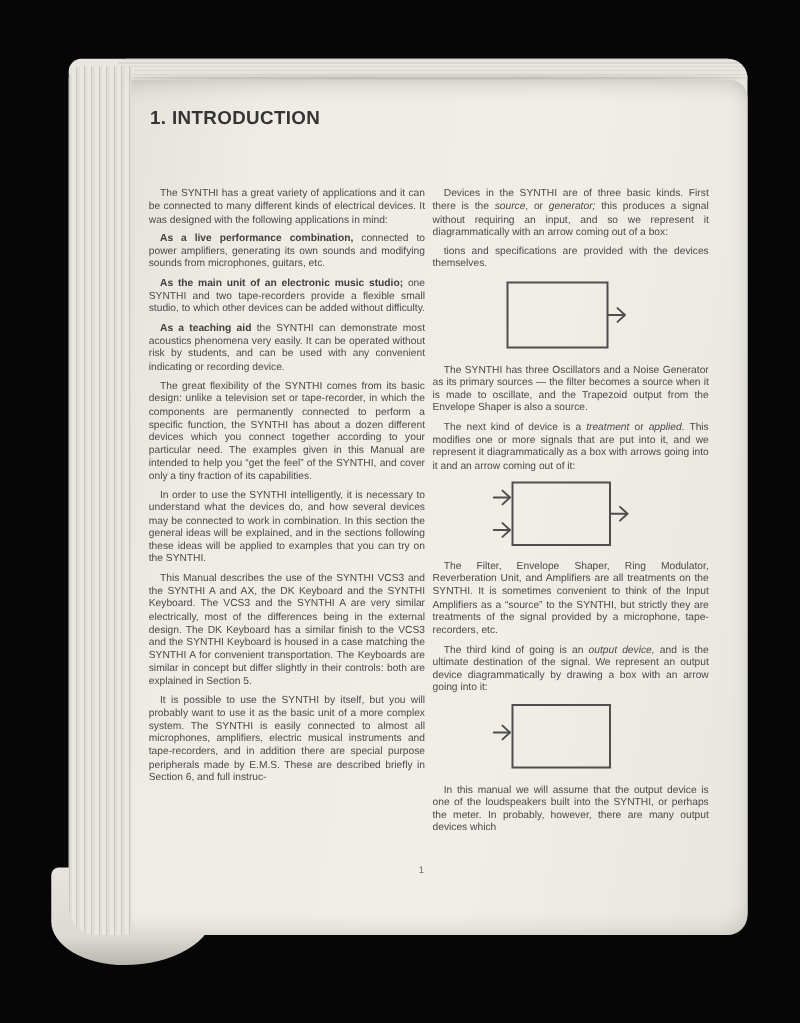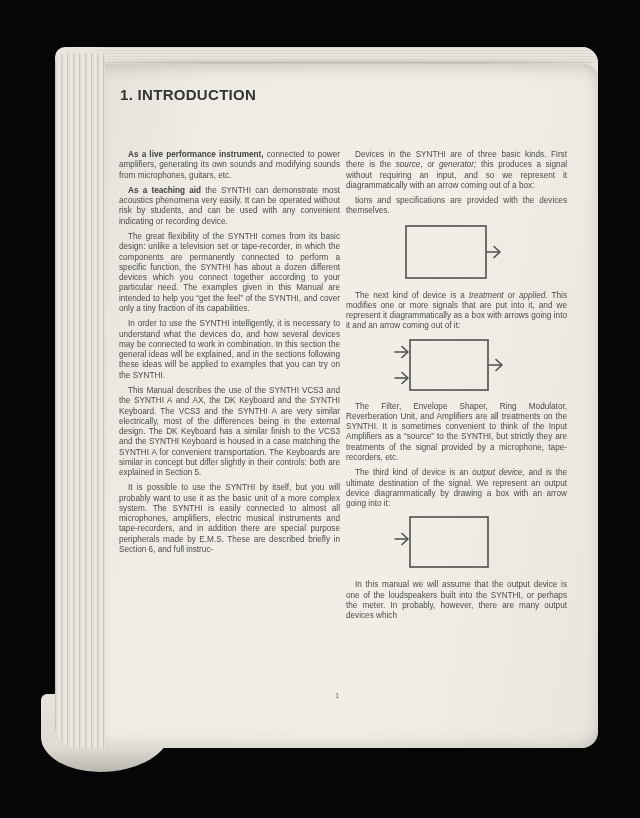--- a/index.html
+++ b/index.html
@@ -92,56 +92,59 @@
     <div class="fore-edge"></div>
     <div class="top-crease"></div>
     <div class="page-face"></div>
   </div>
 
   <div class="content">
 
     <h1 class="heading">1. INTRODUCTION</h1>
 
     <div class="col col-left">
-      <p><b>As a live performance instrument,</b><span> connected to power amplifiers, generating its own sounds and modifying sounds from microphones, guitars, etc.</span></p>
+      <p>The SYNTHI has a great variety of applications and it can be connected to many different kinds of electrical devices. It was designed with the following applications in mind:</p>
+      <p><b>As a live performance combination,</b><span> connected to power amplifiers, generating its own sounds and modifying sounds from microphones, guitars, etc.</span></p>
+      <p><b>As the main unit of an electronic music studio;</b><span> one SYNTHI and two tape-recorders provide a flexible small studio, to which other devices can be added without difficulty.</span></p>
       <p><b>As a teaching aid</b><span> the SYNTHI can demonstrate most acoustics phenomena very easily. It can be operated without risk by students, and can be used with any convenient indicating or recording device.</span></p>
       <p>The great flexibility of the SYNTHI comes from its basic design: unlike a television set or tape-recorder, in which the components are permanently connected to perform a specific function, the SYNTHI has about a dozen different devices which you connect together according to your particular need. The examples given in this Manual are intended to help you “get the feel” of the SYNTHI, and cover only a tiny fraction of its capabilities.</p>
       <p>In order to use the SYNTHI intelligently, it is necessary to understand what the devices do, and how several devices may be connected to work in combination. In this section the general ideas will be explained, and in the sections following these ideas will be applied to examples that you can try on the SYNTHI.</p>
       <p>This Manual describes the use of the SYNTHI VCS3 and the SYNTHI A and AX, the DK Keyboard and the SYNTHI Keyboard. The VCS3 and the SYNTHI A are very similar electrically, most of the differences being in the external design. The DK Keyboard has a similar finish to the VCS3 and the SYNTHI Keyboard is housed in a case matching the SYNTHI A for convenient transportation. The Keyboards are similar in concept but differ slightly in their controls: both are explained in Section 5.</p>
       <p>It is possible to use the SYNTHI by itself, but you will probably want to use it as the basic unit of a more complex system. The SYNTHI is easily connected to almost all microphones, amplifiers, electric musical instruments and tape-recorders, and in addition there are special purpose peripherals made by E.M.S. These are described briefly in Section 6, and full instruc-</p>
     </div>
 
     <div class="col col-right">
       <p><span>Devices in the SYNTHI are of three basic kinds. First there is the </span><i>source</i><span>, or </span><i>generator;</i><span> this produces a signal without requiring an input, and so we represent it diagrammatically with an arrow coming out of a box:</span></p>
       <p>tions and specifications are provided with the devices themselves.</p>
 
       <div class="diagram d1">
         <svg width="112" height="58" viewBox="0 0 112 58">
           <rect class="dbox" x="8" y="2" width="80" height="52"></rect>
           <line class="dline" x1="88.8" y1="28" x2="101" y2="28"></line>
           <polyline class="dhead" points="96,22.5 102,28 96,33.5"></polyline>
         </svg>
       </div>
 
+      <p>The SYNTHI has three Oscillators and a Noise Generator as its primary sources — the filter becomes a source when it is made to oscillate, and the Trapezoid output from the Envelope Shaper is also a source.</p>
       <p><span>The next kind of device is a </span><i>treatment</i><span> or </span><i>applied.</i><span> This modifies one or more signals that are put into it, and we represent it diagrammatically as a box with arrows going into it and an arrow coming out of it:</span></p>
 
       <div class="diagram d2">
         <svg width="130" height="56" viewBox="0 0 130 56">
           <rect class="dbox" x="18" y="2" width="78" height="50"></rect>
           <line class="dline" x1="3" y1="14" x2="15" y2="14"></line>
           <polyline class="dhead" points="10,8.5 16,14 10,19.5"></polyline>
           <line class="dline" x1="3" y1="40" x2="15" y2="40"></line>
           <polyline class="dhead" points="10,34.5 16,40 10,45.5"></polyline>
           <line class="dline" x1="96.8" y1="27" x2="109" y2="27"></line>
           <polyline class="dhead" points="104,21.5 110,27 104,32.5"></polyline>
         </svg>
       </div>
 
       <p>The Filter, Envelope Shaper, Ring Modulator, Reverberation Unit, and Amplifiers are all treatments on the SYNTHI. It is sometimes convenient to think of the Input Amplifiers as a “source” to the SYNTHI, but strictly they are treatments of the signal provided by a microphone, tape-recorders, etc.</p>
-      <p><span>The third kind of device is an </span><i>output device,</i><span> and is the ultimate destination of the signal. We represent an output device diagrammatically by drawing a box with an arrow going into it:</span></p>
+      <p><span>The third kind of going is an </span><i>output device,</i><span> and is the ultimate destination of the signal. We represent an output device diagrammatically by drawing a box with an arrow going into it:</span></p>
 
       <div class="diagram d3">
         <svg width="130" height="56" viewBox="0 0 130 56">
           <rect class="dbox" x="18" y="2" width="78" height="50"></rect>
           <line class="dline" x1="3" y1="24" x2="15" y2="24"></line>
           <polyline class="dhead" points="10,18.5 16,24 10,29.5"></polyline>
         </svg>
       </div>
 
       <p>In this manual we will assume that the output device is one of the loudspeakers built into the SYNTHI, or perhaps the meter. In probably, however, there are many output devices which</p>

